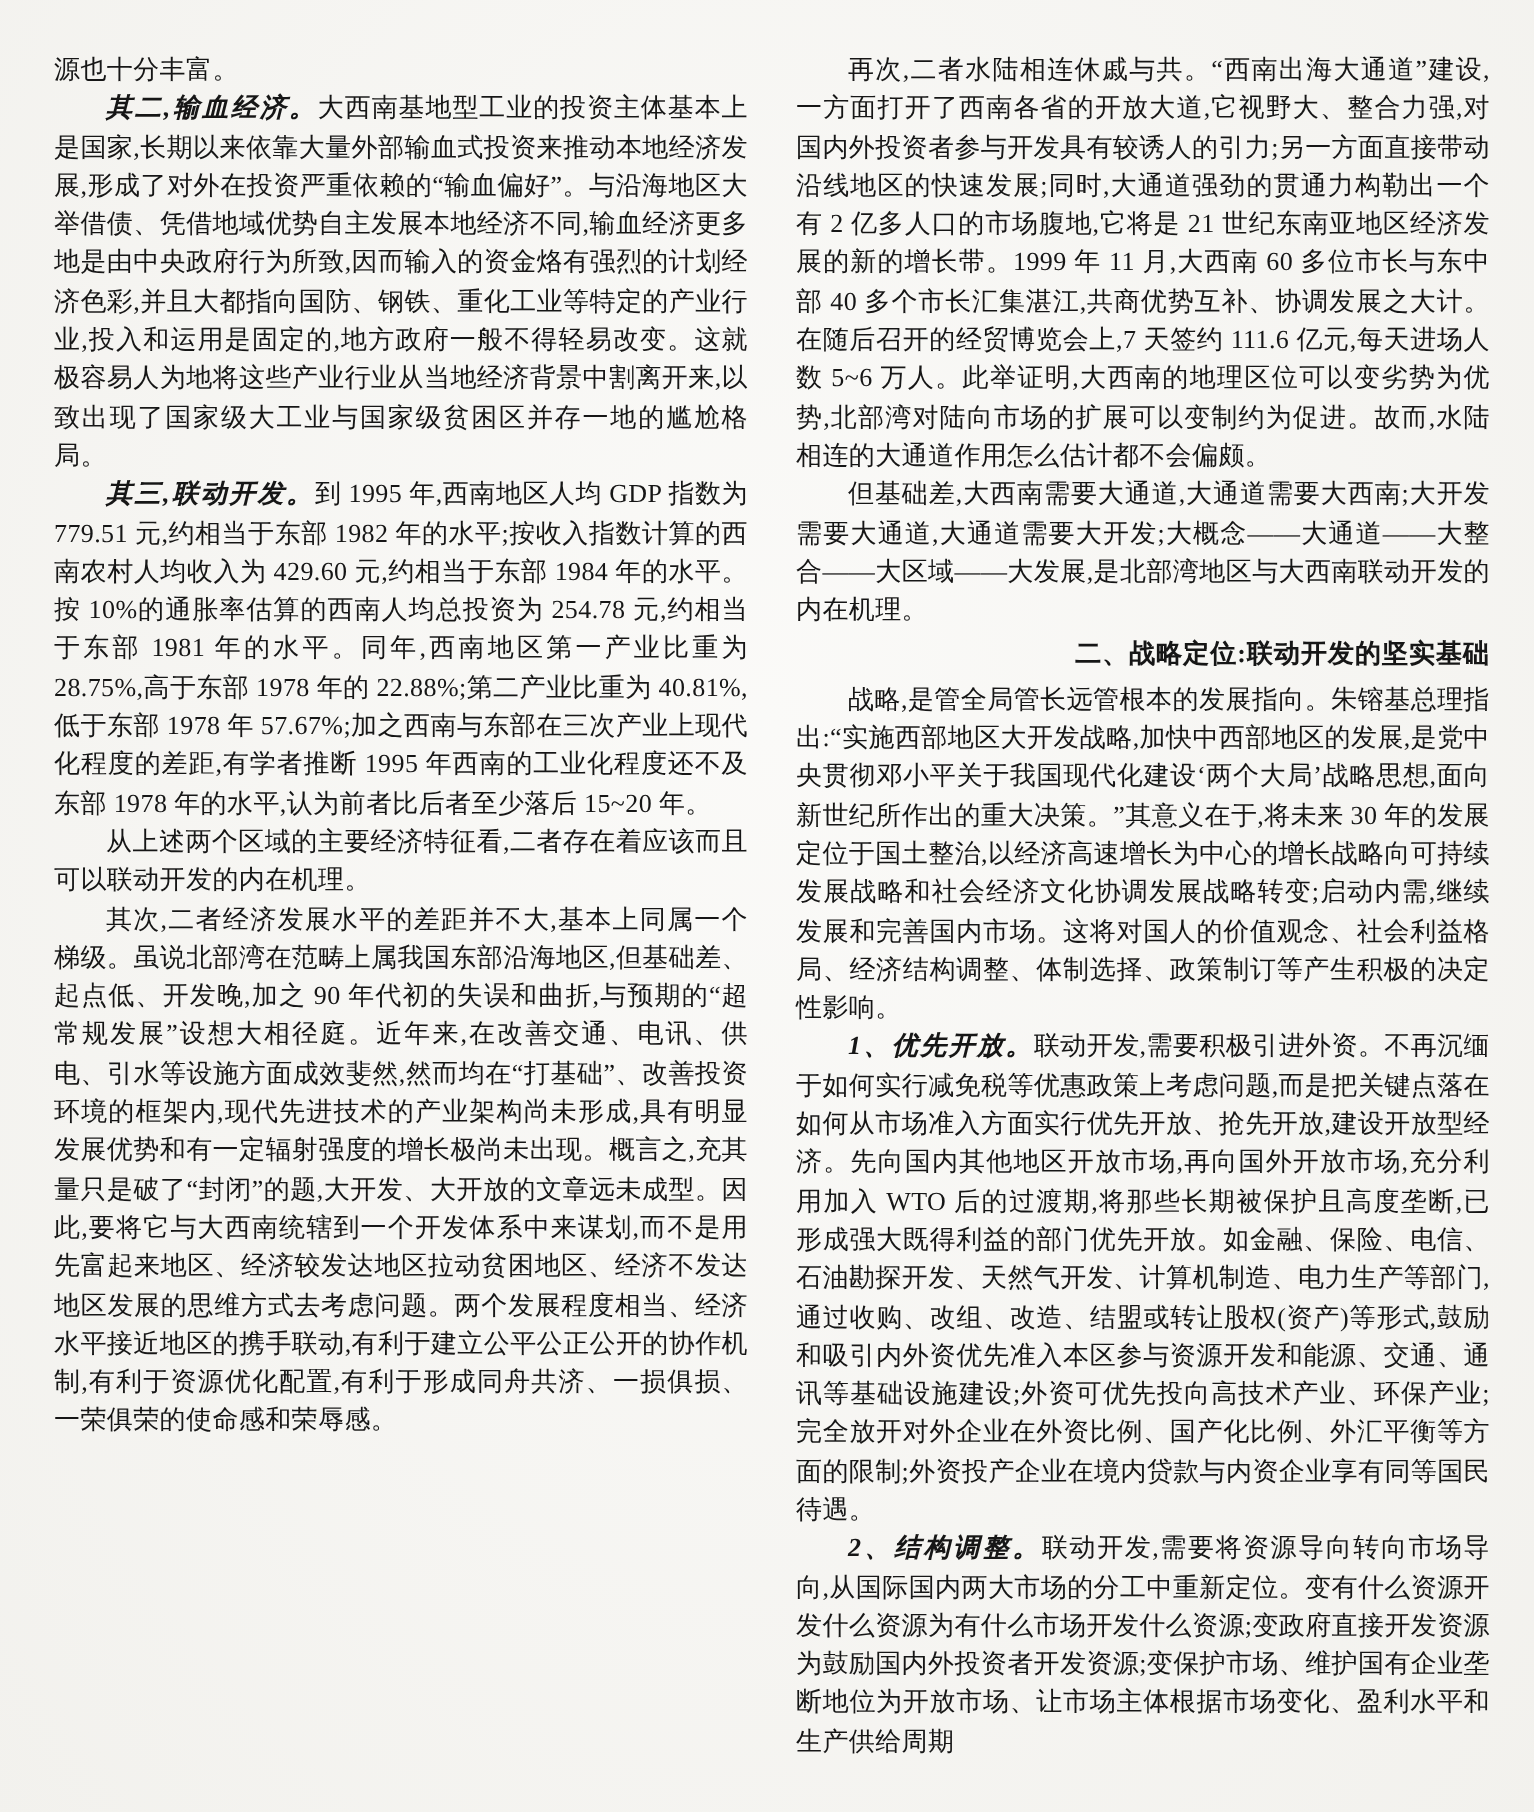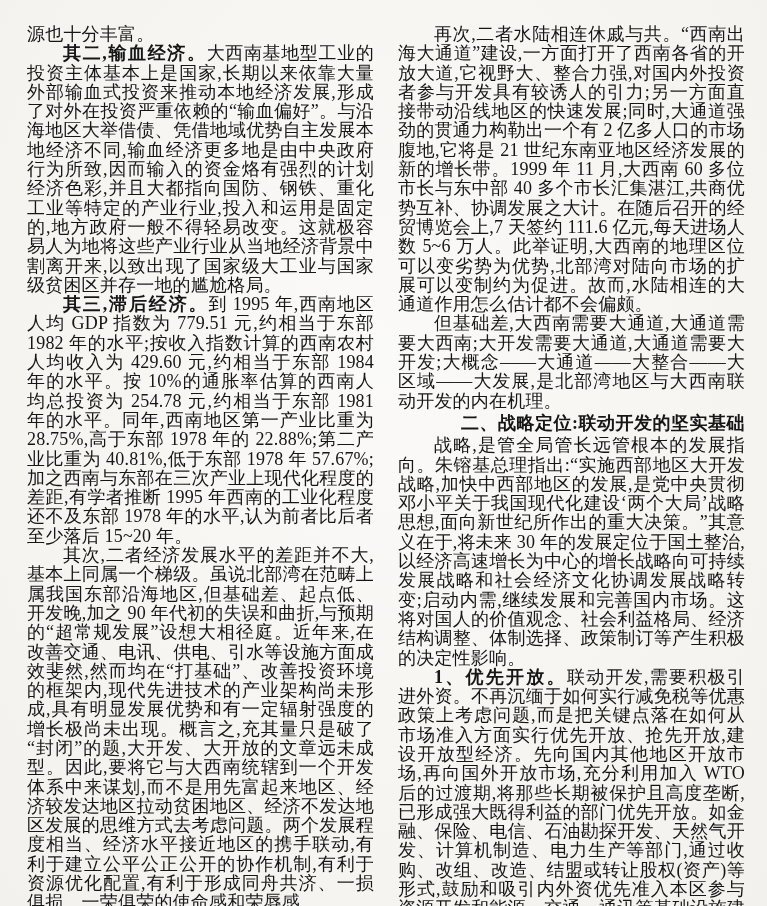--- a/index.html
+++ b/index.html
@@ -20,52 +20,54 @@
     padding: 25px 22px 20px 27px;
     display: flex;
     gap: 24px;
     background:
       radial-gradient(ellipse at 50% 40%, rgba(255,255,255,0.5), rgba(0,0,0,0.015)),
       #f6f5f1;
   }
   .column {
     width: 347px;
     color: #161616;
-    font-size: 18px;
+    font-size: 13px;
     line-height: 19.3px;
     text-align: justify;
     letter-spacing: 0.2px;
   }
   .column p {
     margin: 0;
     text-indent: 2em;
   }
   .column p.no-indent {
     text-indent: 0;
   }
   .lead {
+    font-style: italic;
     font-weight: bold;
     letter-spacing: 1.2px;
   }
   .heading {
     text-indent: 0 !important;
     text-align: right;
     font-weight: bold;
     letter-spacing: 0.5px;
     margin: 3px 0 3px 0 !important;
   }
 </style>
 </head>
 <body style="background: rgb(246, 245, 241);">
 
 <div class="page">
   <div class="column" id="col-left" style="color: rgb(22, 22, 22);">
       <p class="no-indent">源也十分丰富。</p>
       <p><span class="lead">其二,输血经济。</span>大西南基地型工业的投资主体基本上是国家,长期以来依靠大量外部输血式投资来推动本地经济发展,形成了对外在投资严重依赖的“输血偏好”。与沿海地区大举借债、凭借地域优势自主发展本地经济不同,输血经济更多地是由中央政府行为所致,因而输入的资金烙有强烈的计划经济色彩,并且大都指向国防、钢铁、重化工业等特定的产业行业,投入和运用是固定的,地方政府一般不得轻易改变。这就极容易人为地将这些产业行业从当地经济背景中割离开来,以致出现了国家级大工业与国家级贫困区并存一地的尴尬格局。</p>
-      <p><span class="lead">其三,滞后经济。</span>到 1995 年,西南地区人均 GDP 指数为 779.51 元,约相当于东部 1982 年的水平;按收入指数计算的西南农村人均收入为 429.60 元,约相当于东部 1984 年的水平。按 10%的通胀率估算的西南人均总投资为 254.78 元,约相当于东部 1981 年的水平。同年,西南地区第一产业比重为 28.75%,高于东部 1978 年的 22.88%;第二产业比重为 40.81%,低于东部 1978 年 57.67%;加之西南与东部在三次产业上现代化程度的差距,有学者推断 1995 年西南的工业化程度还不及东部 1978 年的水平,认为前者比后者至少落后 15~20 年。</p>
+      <p><span class="lead">其三,联动开发。</span>到 1995 年,西南地区人均 GDP 指数为 779.51 元,约相当于东部 1982 年的水平;按收入指数计算的西南农村人均收入为 429.60 元,约相当于东部 1984 年的水平。按 10%的通胀率估算的西南人均总投资为 254.78 元,约相当于东部 1981 年的水平。同年,西南地区第一产业比重为 28.75%,高于东部 1978 年的 22.88%;第二产业比重为 40.81%,低于东部 1978 年 57.67%;加之西南与东部在三次产业上现代化程度的差距,有学者推断 1995 年西南的工业化程度还不及东部 1978 年的水平,认为前者比后者至少落后 15~20 年。</p>
+      <p>从上述两个区域的主要经济特征看,二者存在着应该而且可以联动开发的内在机理。</p>
       <p>其次,二者经济发展水平的差距并不大,基本上同属一个梯级。虽说北部湾在范畴上属我国东部沿海地区,但基础差、起点低、开发晚,加之 90 年代初的失误和曲折,与预期的“超常规发展”设想大相径庭。近年来,在改善交通、电讯、供电、引水等设施方面成效斐然,然而均在“打基础”、改善投资环境的框架内,现代先进技术的产业架构尚未形成,具有明显发展优势和有一定辐射强度的增长极尚未出现。概言之,充其量只是破了“封闭”的题,大开发、大开放的文章远未成型。因此,要将它与大西南统辖到一个开发体系中来谋划,而不是用先富起来地区、经济较发达地区拉动贫困地区、经济不发达地区发展的思维方式去考虑问题。两个发展程度相当、经济水平接近地区的携手联动,有利于建立公平公正公开的协作机制,有利于资源优化配置,有利于形成同舟共济、一损俱损、一荣俱荣的使命感和荣辱感。</p>
     </div>
   <div class="column" id="col-right" style="color: rgb(22, 22, 22);">
       <p>再次,二者水陆相连休戚与共。“西南出海大通道”建设,一方面打开了西南各省的开放大道,它视野大、整合力强,对国内外投资者参与开发具有较诱人的引力;另一方面直接带动沿线地区的快速发展;同时,大通道强劲的贯通力构勒出一个有 2 亿多人口的市场腹地,它将是 21 世纪东南亚地区经济发展的新的增长带。1999 年 11 月,大西南 60 多位市长与东中部 40 多个市长汇集湛江,共商优势互补、协调发展之大计。在随后召开的经贸博览会上,7 天签约 111.6 亿元,每天进场人数 5~6 万人。此举证明,大西南的地理区位可以变劣势为优势,北部湾对陆向市场的扩展可以变制约为促进。故而,水陆相连的大通道作用怎么估计都不会偏颇。</p>
       <p>但基础差,大西南需要大通道,大通道需要大西南;大开发需要大通道,大通道需要大开发;大概念——大通道——大整合——大区域——大发展,是北部湾地区与大西南联动开发的内在机理。</p>
       <p class="heading">二、战略定位:联动开发的坚实基础</p>
       <p>战略,是管全局管长远管根本的发展指向。朱镕基总理指出:“实施西部地区大开发战略,加快中西部地区的发展,是党中央贯彻邓小平关于我国现代化建设‘两个大局’战略思想,面向新世纪所作出的重大决策。”其意义在于,将未来 30 年的发展定位于国土整治,以经济高速增长为中心的增长战略向可持续发展战略和社会经济文化协调发展战略转变;启动内需,继续发展和完善国内市场。这将对国人的价值观念、社会利益格局、经济结构调整、体制选择、政策制订等产生积极的决定性影响。</p>
       <p><span class="lead">1、优先开放。</span>联动开发,需要积极引进外资。不再沉缅于如何实行减免税等优惠政策上考虑问题,而是把关键点落在如何从市场准入方面实行优先开放、抢先开放,建设开放型经济。先向国内其他地区开放市场,再向国外开放市场,充分利用加入 WTO 后的过渡期,将那些长期被保护且高度垄断,已形成强大既得利益的部门优先开放。如金融、保险、电信、石油勘探开发、天然气开发、计算机制造、电力生产等部门,通过收购、改组、改造、结盟或转让股权(资产)等形式,鼓励和吸引内外资优先准入本区参与资源开发和能源、交通、通讯等基础设施建设;外资可优先投向高技术产业、环保产业;完全放开对外企业在外资比例、国产化比例、外汇平衡等方面的限制;外资投产企业在境内贷款与内资企业享有同等国民待遇。</p>
       <p><span class="lead">2、结构调整。</span>联动开发,需要将资源导向转向市场导向,从国际国内两大市场的分工中重新定位。变有什么资源开发什么资源为有什么市场开发什么资源;变政府直接开发资源为鼓励国内外投资者开发资源;变保护市场、维护国有企业垄断地位为开放市场、让市场主体根据市场变化、盈利水平和生产供给周期</p>
     </div>

